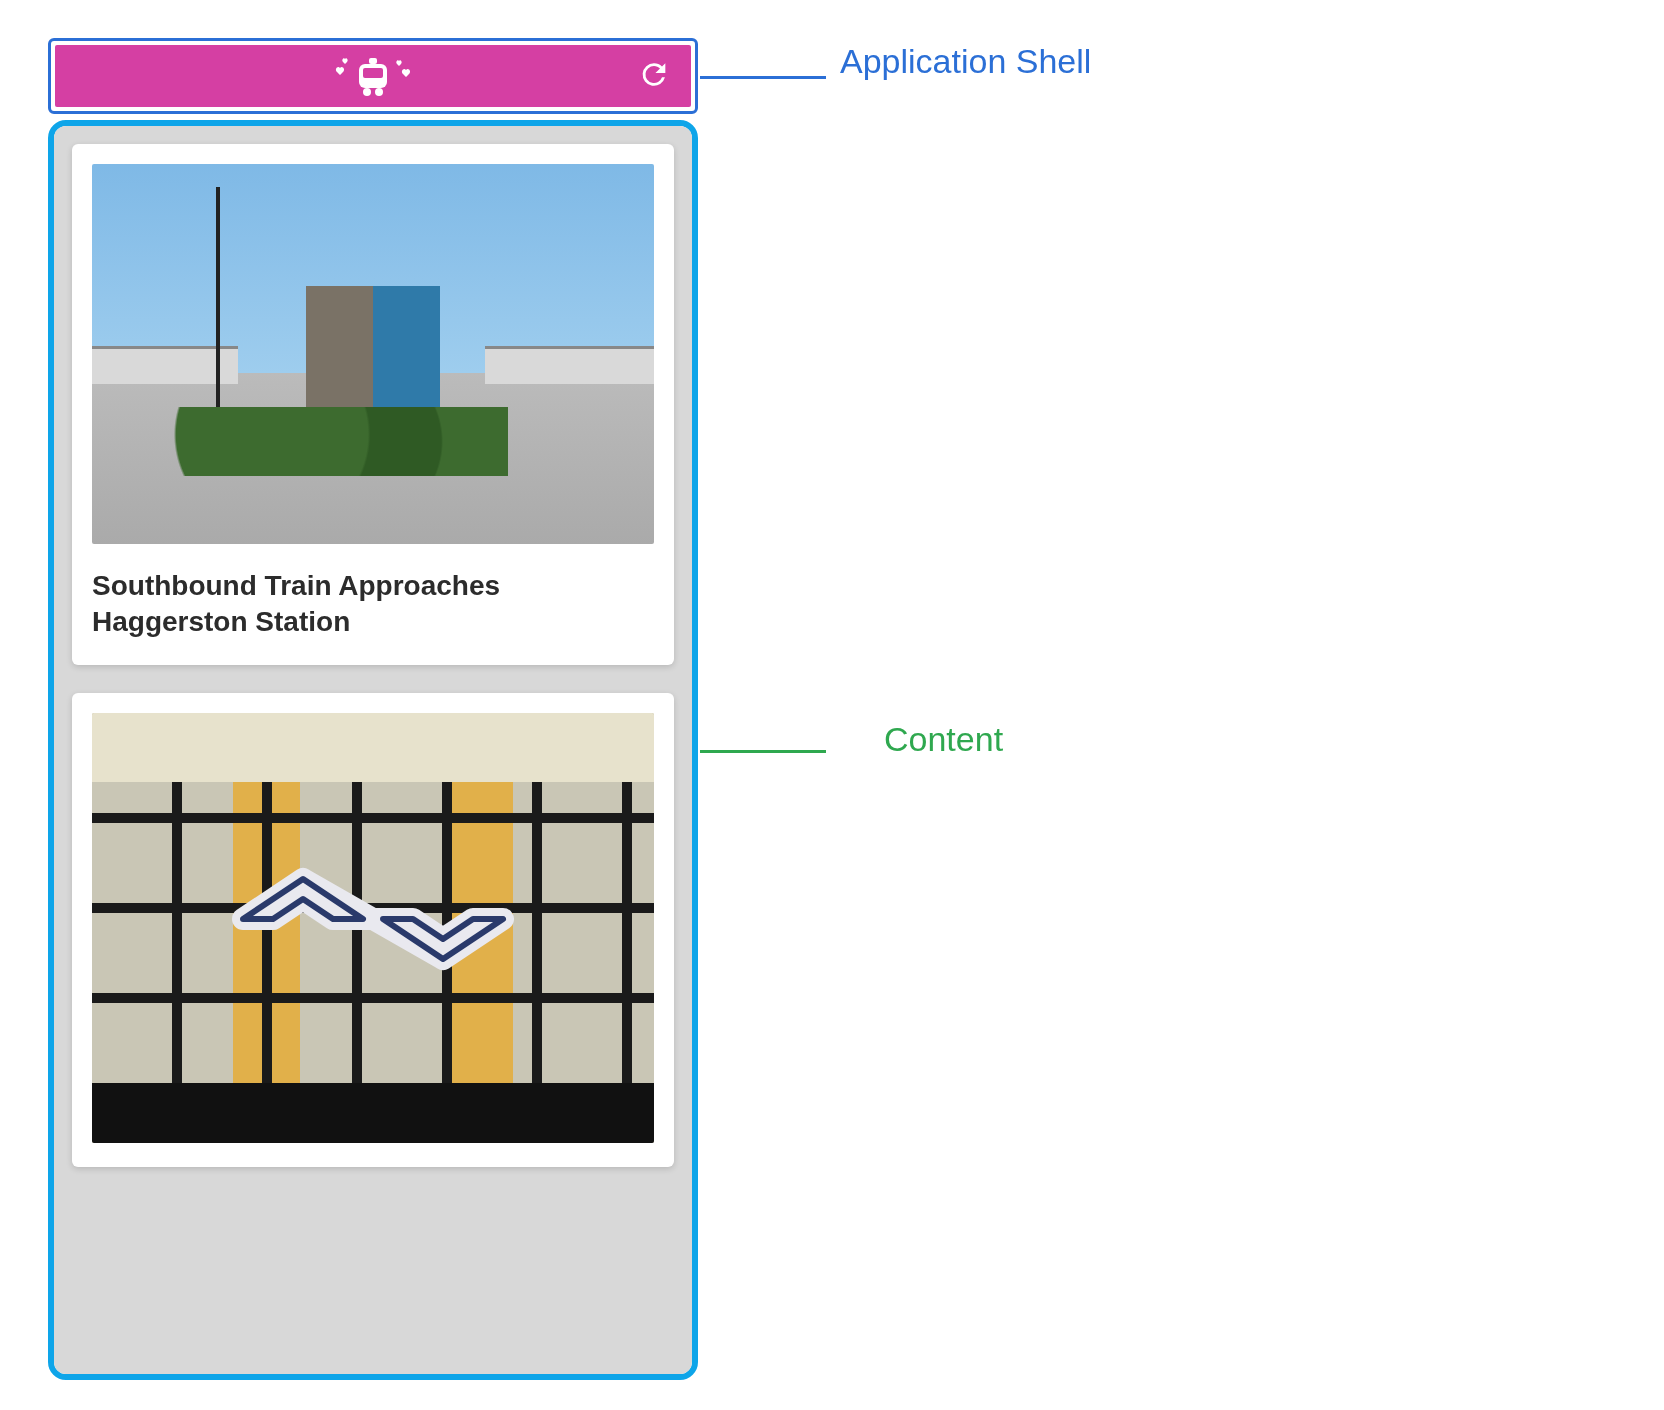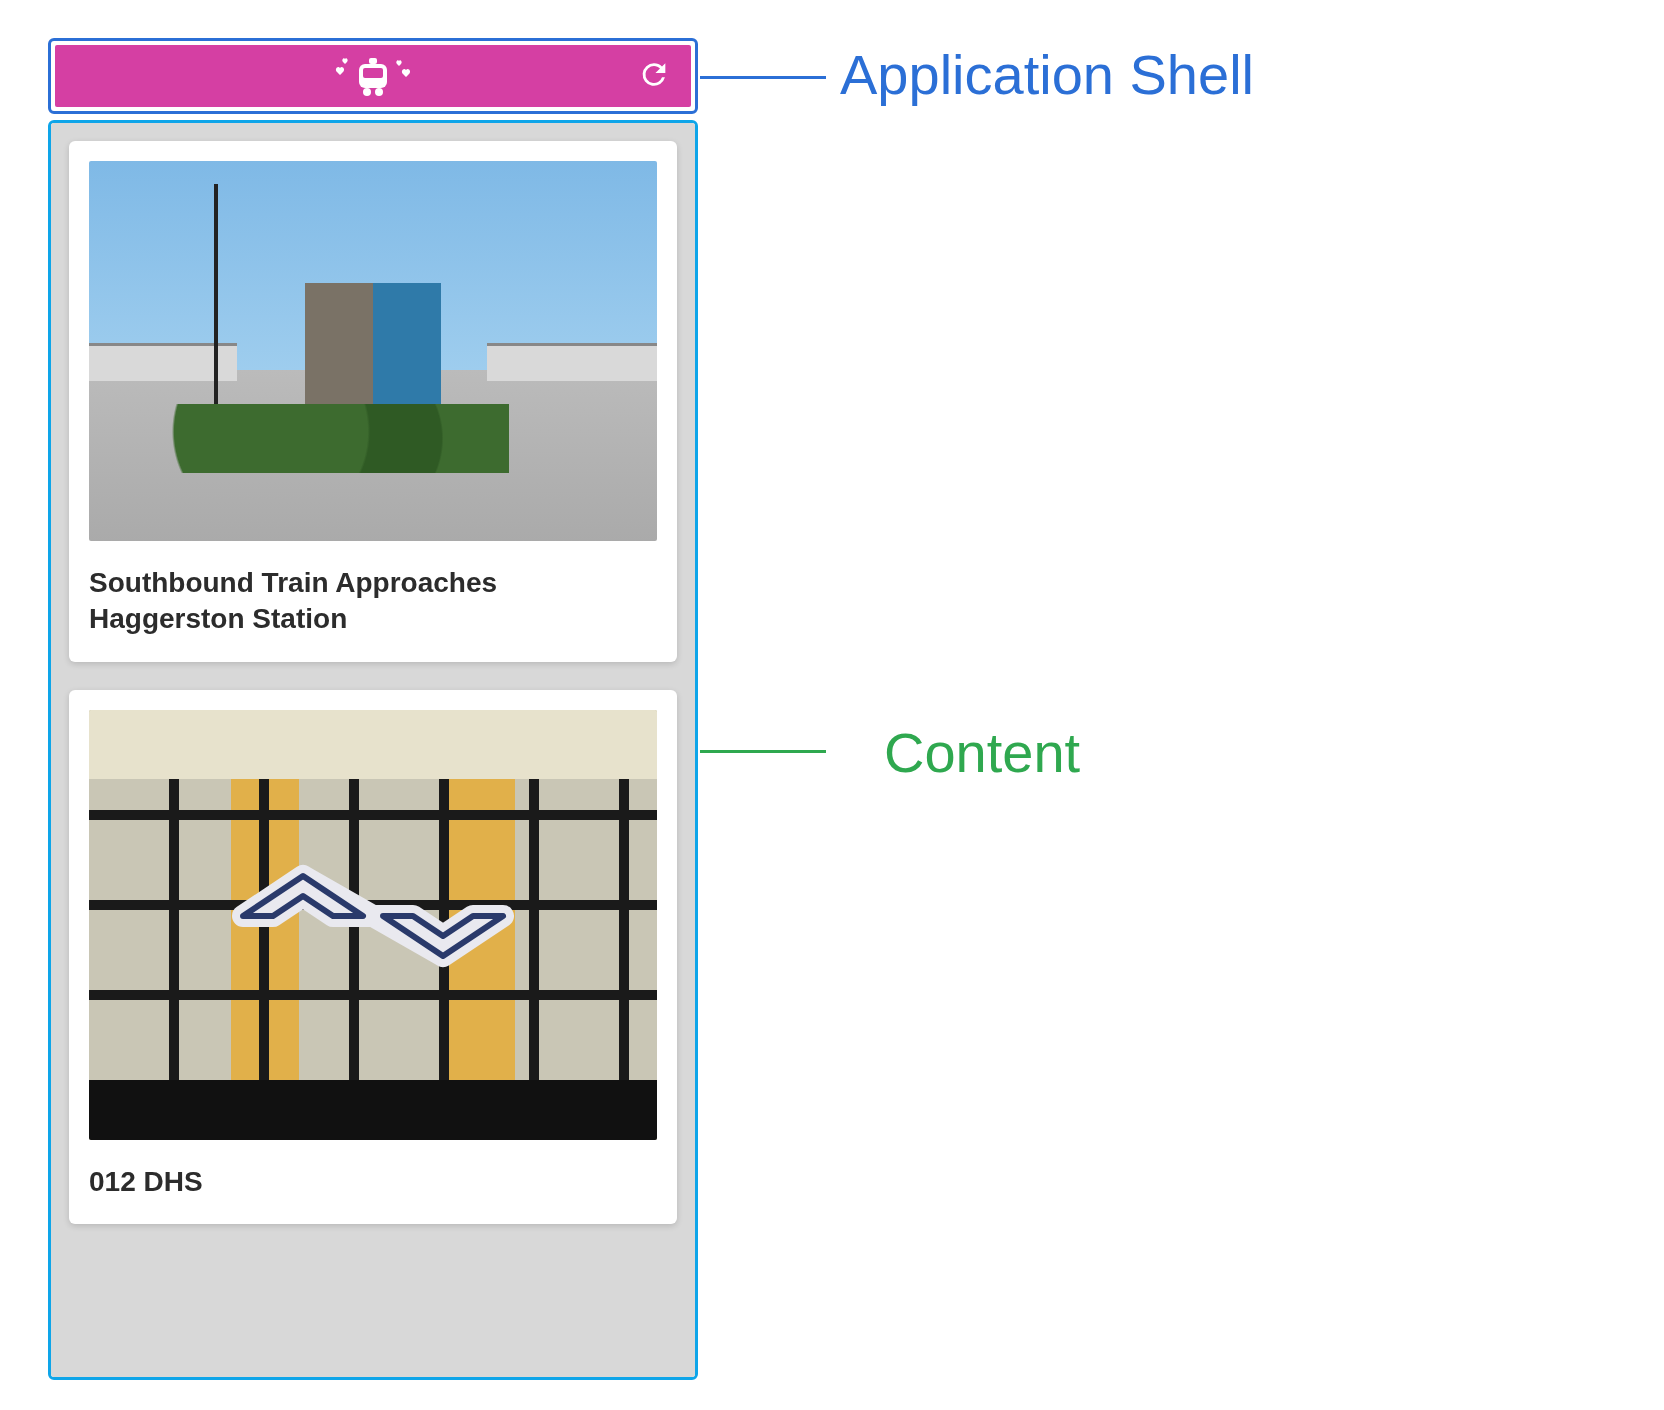--- a/index.html
+++ b/index.html
@@ -19,22 +19,22 @@
   }
 
   
   .shell-box {
     border: 3px solid #2b6fd6;
     border-radius: 6px;
     padding: 4px;
     height: 76px;
   }
   .content-box {
-    border: 3px solid #0ea5e9;
-    border-radius: 6px;
+    border: 6px solid #0ea5e9;
+    border-radius: 18px;
     margin-top: 6px;
     height: 1260px;
     position: relative;
     overflow: hidden;
   }
 
   
   .shell-bar {
     background: #d53fa3;
     height: 100%;
@@ -140,21 +140,21 @@
     position: absolute; left: 0; right: 0; bottom: 0; height: 14%;
     background: #111;
   }
   .scene2 .logo {
     position: absolute; left: 50%; top: 48%; transform: translate(-50%,-50%);
   }
 
   
   .label {
     position: absolute;
-    font-size: 56px;
+    font-size: 34px;
     font-weight: 400;
   }
   .label-shell { color: #2b6fd6; left: 840px; top: 42px; }
   .label-content { color: #2fa84f; left: 840px; top: 720px; margin-left: 44px; }
 
   .leader {
     position: absolute;
     height: 0;
     border-top-width: 3px;
     border-top-style: solid;
@@ -217,21 +217,20 @@
           <div class="grid"></div>
           <div class="bottom"></div>
           <svg class="logo" width="300" height="140" viewBox="0 0 300 140">
             <path d="M20 70 L80 30 L140 70 L110 70 L80 50 L50 70 Z
                      M160 70 L220 110 L280 70 L250 70 L220 90 L190 70 Z
                      M80 30 L220 110 M140 70 L160 70" fill="none" stroke="#e9e9ef" stroke-width="22" stroke-linejoin="round" stroke-linecap="round"></path>
             <path d="M20 70 L80 30 L140 70 L110 70 L80 50 L50 70 Z
                      M160 70 L220 110 L280 70 L250 70 L220 90 L190 70 Z" fill="none" stroke="#2a3a6b" stroke-width="6" stroke-linejoin="round"></path>
           </svg>
         </div>
-        <div class="card-title">012 DHS</div>
       </div>
 
     </div>
   </div>
 </div>
 
 <div class="leader leader-shell"></div>
 <div class="leader leader-content"></div>
 
 <div class="label label-shell">Application Shell</div>

